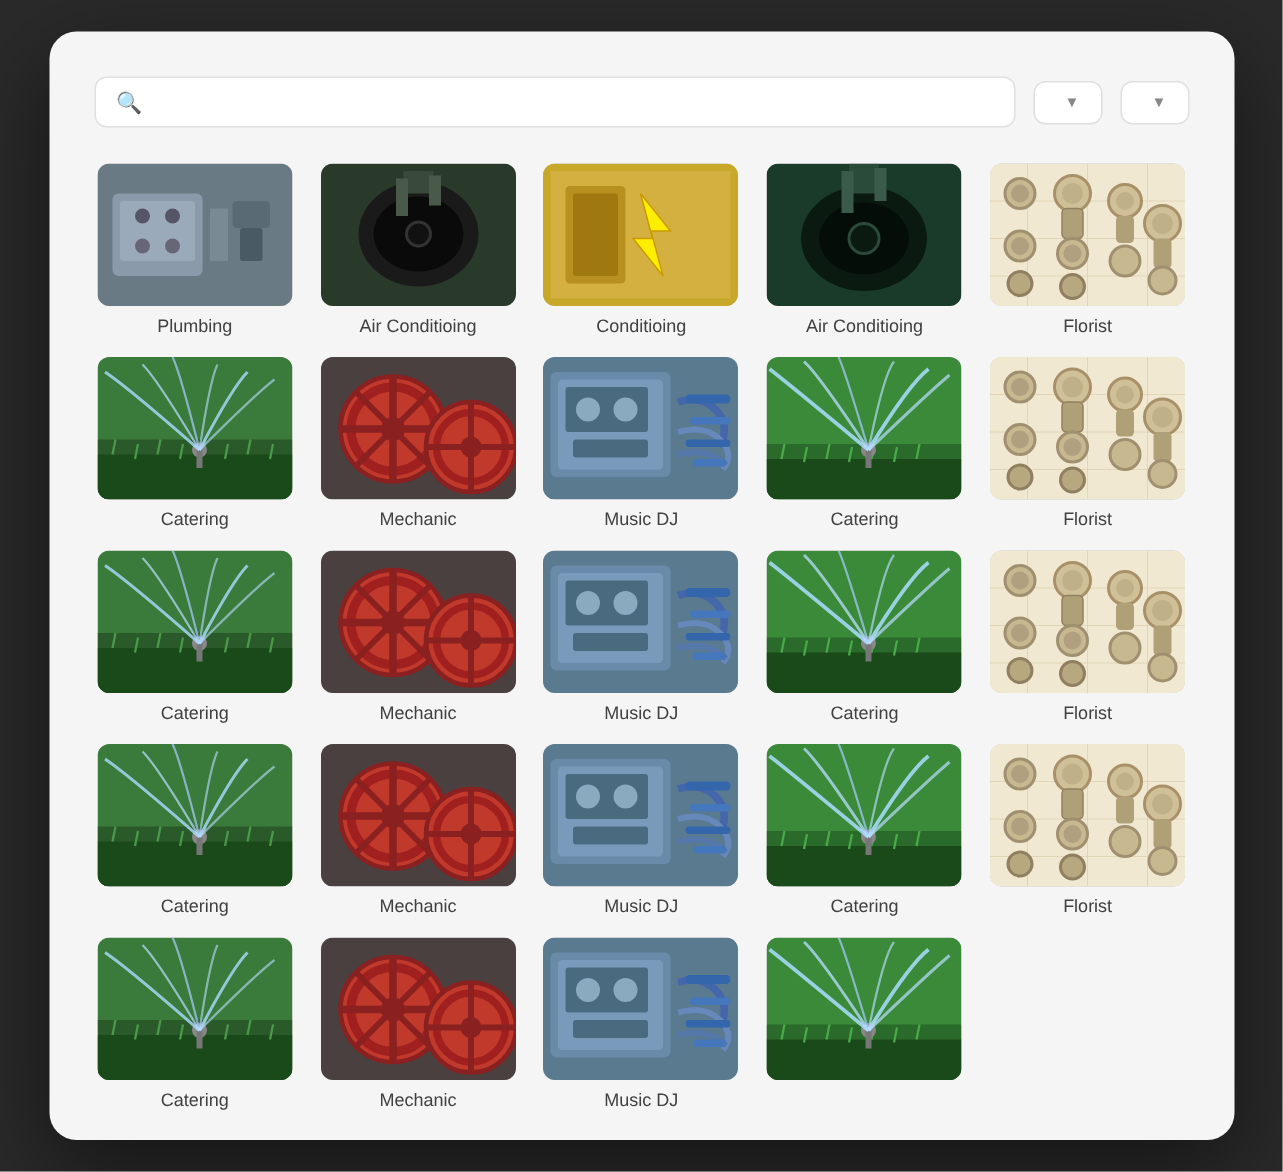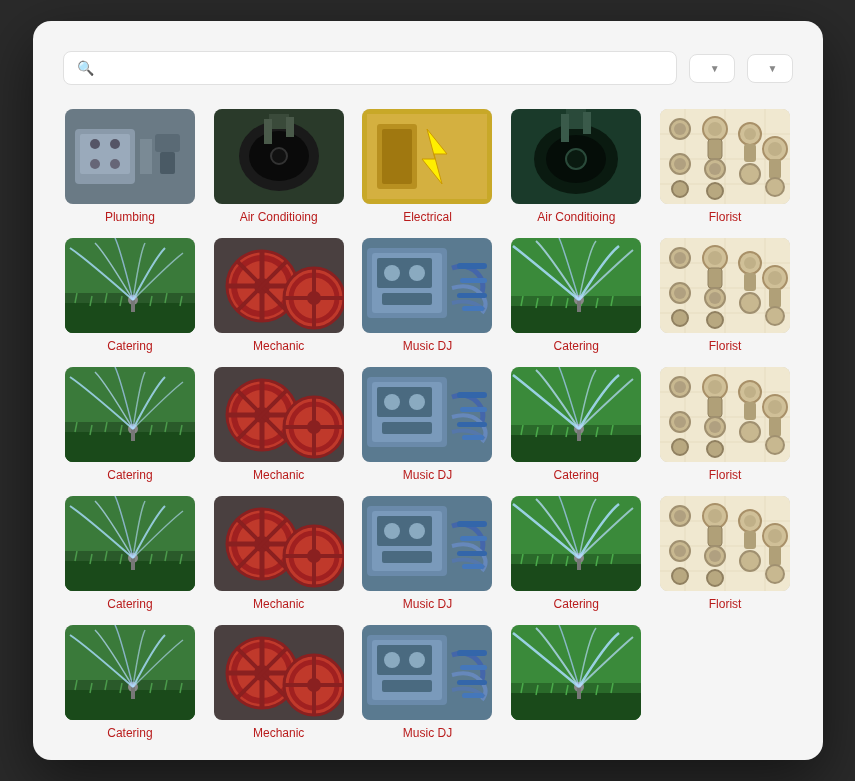--- a/index.html
+++ b/index.html
@@ -78,21 +78,21 @@
     .grid-item .thumb {
       width: 130px;
       height: 95px;
       border-radius: 8px;
       overflow: hidden;
       background: #ccc;
       margin-bottom: 6px;
     }
     .grid-item .label {
       font-size: 12px;
-      color: #b91c1c;
+      color: #404040;
       text-align: left;
     }
   </style>
 </head>
 <body>
 
 <div class="app-container">
 
   <div class="toolbar">
     <div class="search-box">
@@ -138,21 +138,21 @@
         <span class="label">Air Conditioing</span>
       </div>
       <div class="grid-item">
         <div class="thumb"><svg width="130" height="95" xmlns="http://www.w3.org/2000/svg">
         <rect width="130" height="95" fill="#c8a828"></rect>
         <rect x="5" y="5" width="120" height="85" fill="#d4b040"></rect>
         <rect x="15" y="15" width="40" height="65" rx="3" fill="#b89020"></rect>
         <rect x="20" y="20" width="30" height="55" rx="2" fill="#a07810"></rect>
         <polygon points="65,20 85,45 72,45 80,75 60,50 73,50" fill="#ffee00" stroke="#cc9900" stroke-width="1"></polygon>
       </svg></div>
-        <span class="label">Electrical</span>
+        <span class="label">Conditioing</span>
       </div>
       <div class="grid-item">
         <div class="thumb"><svg width="130" height="95" xmlns="http://www.w3.org/2000/svg">
         <rect width="130" height="95" fill="#1a3a2a"></rect>
         <ellipse cx="65" cy="50" rx="42" ry="35" fill="#0a1a10"></ellipse>
         <ellipse cx="65" cy="50" rx="30" ry="24" fill="#050d08"></ellipse>
         <rect x="55" y="0" width="20" height="20" fill="#2a4a3a"></rect>
         <rect x="50" y="5" width="8" height="28" fill="#3a5a4a"></rect>
         <rect x="72" y="3" width="8" height="22" fill="#3a5a4a"></rect>
         <circle cx="65" cy="50" r="10" fill="#0a1a10" stroke="#2a4a3a" stroke-width="2"></circle>

